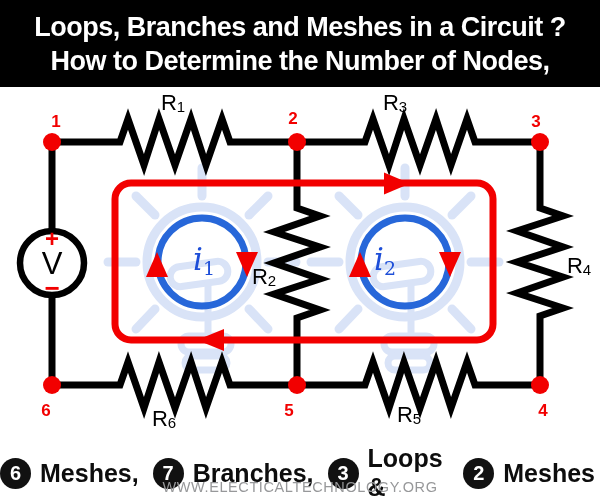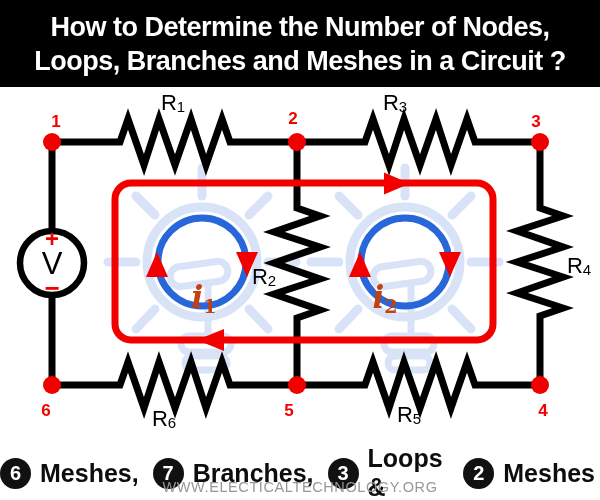--- a/index.html
+++ b/index.html
@@ -9,22 +9,22 @@
   .header{position:absolute;top:0;left:0;width:600px;height:87px;background:#000;
           color:#fff;text-align:center;padding-top:10px;box-sizing:border-box;}
   .h-line{font-size:27px;font-weight:bold;line-height:34px;letter-spacing:-0.5px;}
   
   .csvg{position:absolute;top:0;left:0;}
   
   .lbl{position:absolute;transform:translate(-50%,-50%);white-space:nowrap;line-height:1;}
   .nlabel{color:#f20000;font-weight:bold;font-size:17px;}
   .rlabel{font-size:22px;color:#000000;}
   .rlabel sub{font-size:15px;vertical-align:-18%;}
-  .mlabel{font-family:"DejaVu Serif",serif;font-style:italic;font-weight:bold;
-          font-size:31px;color:#c2410c;margin-top:38px;}
+  .mlabel{font-family:"DejaVu Serif",serif;font-style:italic;font-weight:normal;
+          font-size:31px;color:#1d4ed8;}
   .mlabel sub{font-size:19px;font-style:normal;vertical-align:-22%;}
   .vplus{color:#f20000;font-weight:bold;font-size:24px;}
   .vlabel{color:#000;font-size:31px;font-weight:normal;}
   .vminus{color:#f20000;font-weight:bold;font-size:26px;}
   
   .summary{position:absolute;left:0;top:444px;width:600px;display:flex;
            justify-content:center;align-items:center;gap:9px;
            font-weight:bold;font-size:25px;color:#0d0d0d;}
   .badge{display:inline-flex;width:31px;height:31px;border-radius:50%;background:#111;
          color:#fff;font-size:20px;font-weight:bold;justify-content:center;
@@ -33,22 +33,22 @@
   
   .footer{position:absolute;left:0;top:479px;width:600px;text-align:center;
           color:#97989a;font-size:14.5px;letter-spacing:0.6px;}
 </style>
 </head>
 <body>
 
 <div class="stage">
 
   <div class="header">
+    <div class="h-line">Loops, Branches and Meshes in a Circuit ?</div>
     <div class="h-line">How to Determine the Number of Nodes,</div>
-    <div class="h-line">Loops, Branches and Meshes in a Circuit ?</div>
   </div>
 
   <svg class="csvg" width="600" height="500" viewBox="0 0 600 500">
 
     <g stroke="#d9e3f7" fill="none" stroke-width="9" stroke-linecap="round">
       <g>
         <circle cx="202" cy="262" r="55"></circle>
         <line x1="202" y1="196" x2="202" y2="168"></line>
         <line x1="249" y1="215" x2="268" y2="196"></line>
         <line x1="155" y1="215" x2="136" y2="196"></line>

